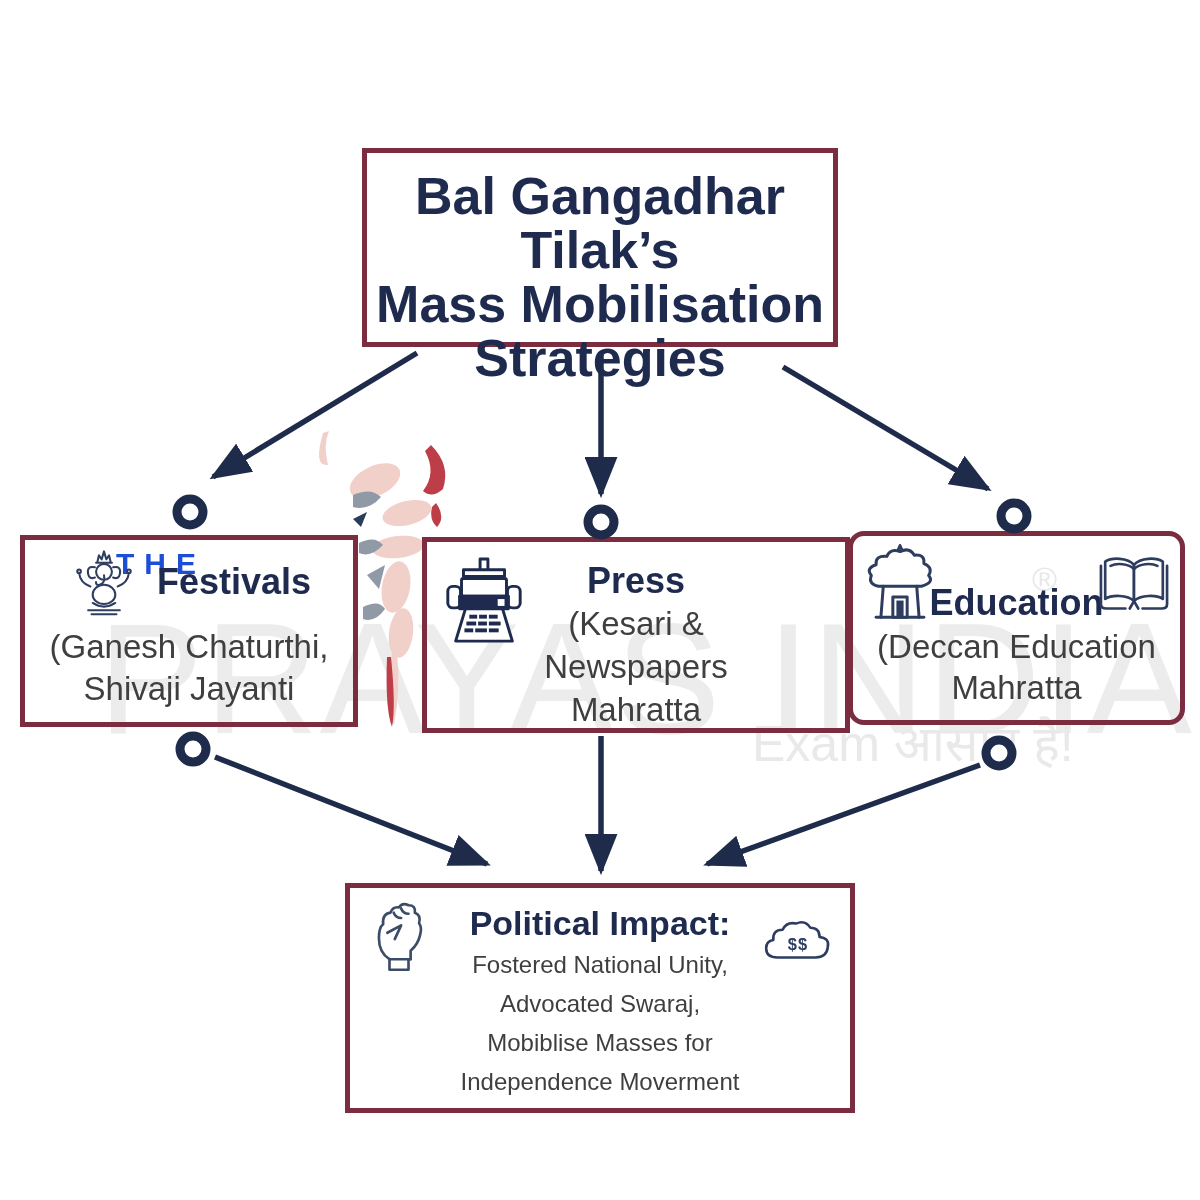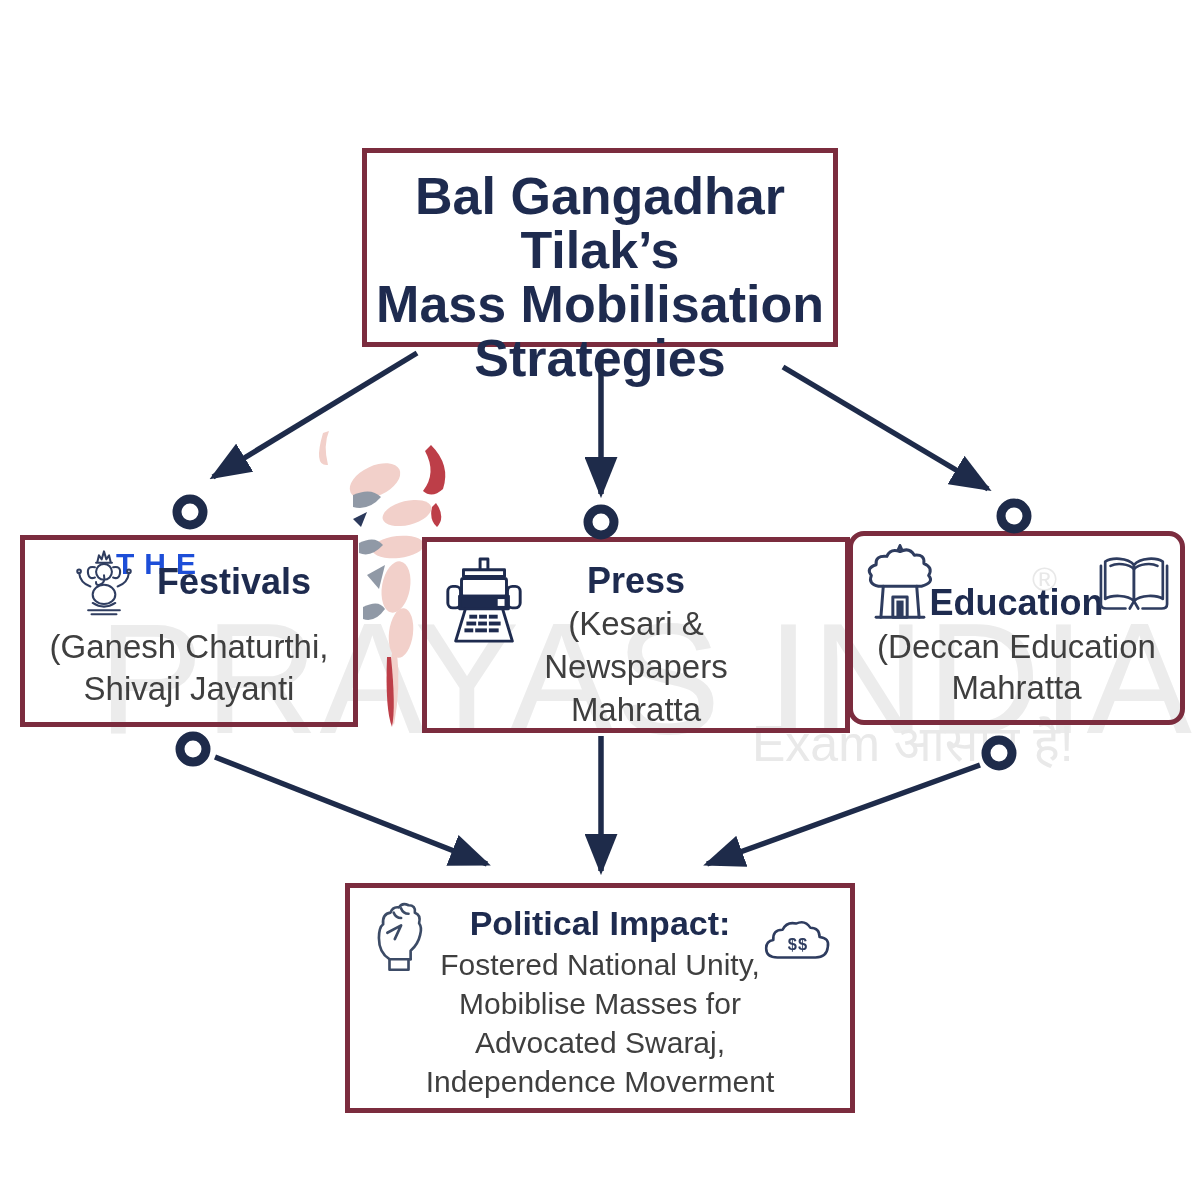--- a/index.html
+++ b/index.html
@@ -31,21 +31,21 @@
   #box-festivals{left:20px;top:535px;width:338px;height:192px;}
   #box-festivals .node-sub{line-height:42px;margin-top:10px;}
   #box-press{left:422px;top:537px;width:428px;height:196px;}
   #box-press .node-title{display:block;margin-top:18px;}
   #box-press .node-sub{line-height:43px;}
   #box-education{left:848px;top:531px;width:337px;height:194px;border-radius:16px;}
   #box-education .node-title{display:block;margin-top:46px;}
   #box-education .node-sub{line-height:41px;margin-top:2px;}
   #box-impact{left:345px;top:883px;width:510px;height:230px;}
   #box-impact .node-title{display:block;margin-top:16px;font-size:34px;}
-  #box-impact .node-sub{font-size:30px;line-height:39px;margin-top:2px;}
+  #box-impact .node-sub{font-size:24px;line-height:39px;margin-top:2px;}
 </style>
 </head>
 <body>
 
 <div id="canvas">
 
   <div class="wm wm-the">THE</div>
   <div class="wm wm-brand">PRAYAS INDIA</div>
   <div class="wm wm-reg">®</div>
   <div class="wm wm-tag">Exam आसान है!</div>
@@ -197,19 +197,19 @@
     </svg>
     <svg class="abs" style="right:14px;top:26px;" width="76" height="52" viewBox="0 0 74 50">
       <g stroke="#2e3c5f" stroke-width="2.5" fill="#ffffff" stroke-linecap="round" stroke-linejoin="round">
         <path d="M17,42 Q6,42 6,33 Q6,26 13,25 Q12,15 22,15 Q26,7 35,9 Q44,5 49,13 Q58,13 58,22 Q68,23 66,32 Q65,42 54,42 Z"></path>
       </g>
       <text x="27" y="35" font-size="16" font-weight="bold" fill="#2e3c5f" stroke="none" letter-spacing="1" aria-label="$$">$$</text>
     </svg>
     <span class="node-title">Political Impact:</span>
     <div class="node-sub">
       <div>Fostered National Unity,</div>
+      <div>Advocated Swaraj,</div>
       <div>Mobiblise Masses for</div>
-      <div>Advocated Swaraj,</div>
       <div>Independence Moverment</div>
     </div>
   </div>
 
 </div>
 
 </body></html>

